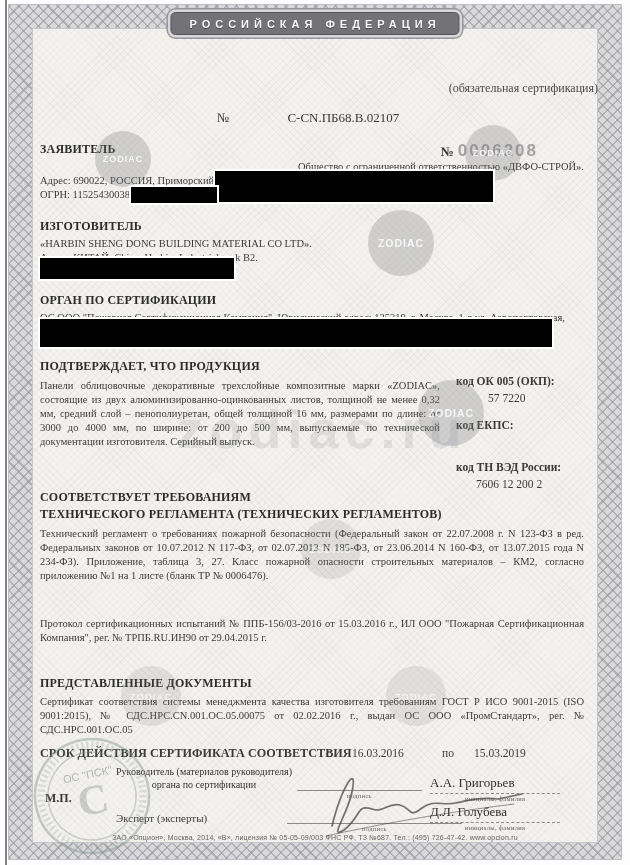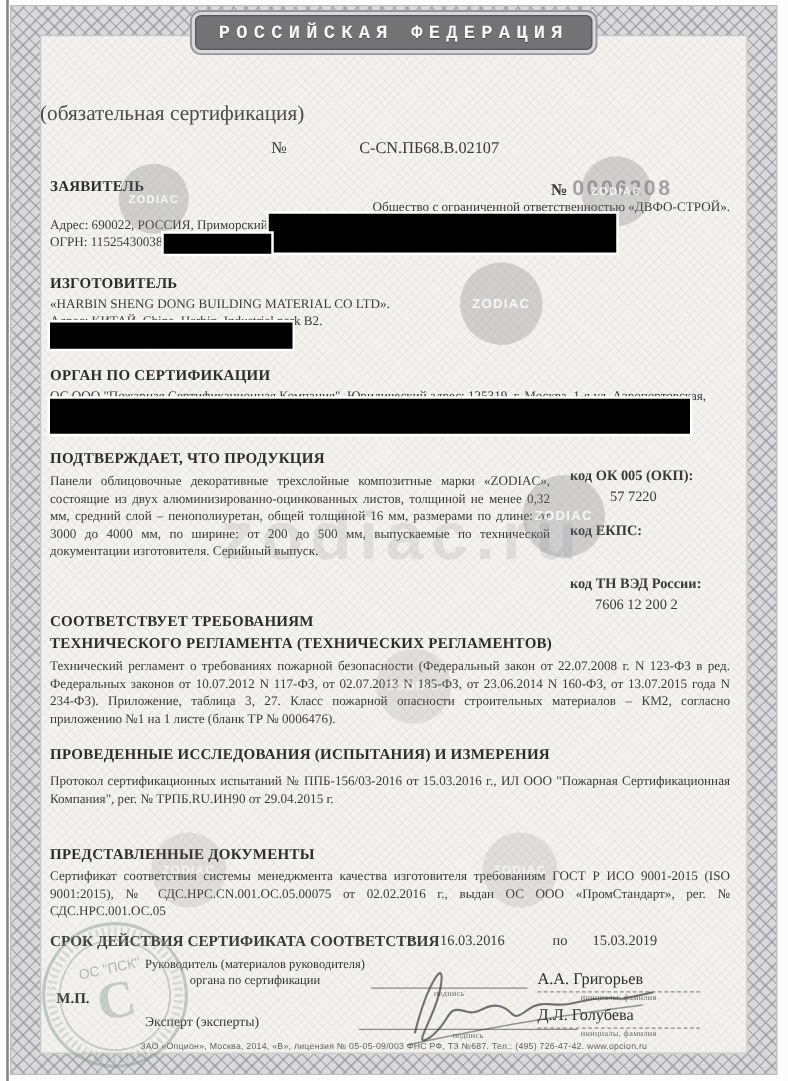--- a/index.html
+++ b/index.html
@@ -24,34 +24,34 @@
     background:
       repeating-linear-gradient(45deg, rgba(170,170,176,.10) 0 1px, transparent 1px 5px),
       repeating-linear-gradient(-45deg, rgba(170,170,176,.10) 0 1px, transparent 1px 5px),
       #f3f2ef;
     box-shadow: inset 0 0 0 1px #c7c7c9;
   }
 
   .banner {
     position:absolute; top:7px; left:50%; transform:translateX(-50%);
     background:#737375; color:#f8f8f8; z-index:6; white-space:nowrap;
-    font-family:Liberation Mono, monospace; font-weight:bold;
-    font-size:15px; letter-spacing:5px; padding:5px 18px 4px; border-radius:5px;
+    font-family:Liberation Sans, sans-serif; font-weight:bold;
+    font-size:11px; letter-spacing:5px; padding:5px 18px 4px; border-radius:5px;
     border:1px solid #55555a; text-shadow:0 1px 0 #47474c;
     box-shadow:0 0 0 2.5px #d8d8da, 0 0 0 4px #97979b;
   }
 
   .abs { position:absolute; }
   .sec { position:absolute; left:8px; right:14px; }
   .h  { font-weight:bold; font-size:12px; color:#2c2c2c; letter-spacing:.2px; }
   .bt { font-size:10.5px; line-height:14px; color:#3b3b3b; }
   .just { text-align:justify; }
 
   .title { top:27px; left:0; width:100%; text-align:center; font-size:20px; letter-spacing:1.5px; color:#3e3e40; }
-  .subtitle { top:53px; left:0; width:100%; text-align:left; font-size:17px; color:#4a4a4a;font-family:Liberation Serif, serif; }
+  .subtitle { top:53px; left:0; width:100%; text-align:right; font-size:12px; color:#4a4a4a;font-family:Liberation Serif, serif; }
   .certno { top:82px; left:185px; font-size:13px; color:#39393b; }
   .certno .num { margin-left:58px; }
 
   .blankno { top:113px; right:60px; font-size:13px; }
   .blankno .digits {
     font-family:"Liberation Sans","DejaVu Sans",sans-serif; font-weight:bold;
     color:#a5a1a5; letter-spacing:2px; font-size:17px; margin-left:4px;
   }
 
   .redact { position:absolute; background:#000; box-shadow:0 0 0 2px #fff; z-index:4; }
@@ -158,22 +158,21 @@
         <div class="val" style="padding-left:20px;">7606 12 200 2</div>
       </div>
 
       <div class="sec" style="top:461px;">
         <div class="h" style="line-height:17px;">СООТВЕТСТВУЕТ ТРЕБОВАНИЯМ</div>
         <div class="h" style="line-height:17px;">ТЕХНИЧЕСКОГО РЕГЛАМЕНТА (ТЕХНИЧЕСКИХ РЕГЛАМЕНТОВ)</div>
         <div class="bt just" style="margin-top:4px;">Технический регламент о требованиях пожарной безопасности (Федеральный закон от 22.07.2008 г. N 123-ФЗ в ред. Федеральных законов от 10.07.2012 N 117-ФЗ, от 02.07.2013 N 185-ФЗ, от 23.06.2014 N 160-ФЗ, от 13.07.2015 года N 234-ФЗ). Приложение, таблица 3, 27. Класс пожарной опасности строительных материалов – КМ2, согласно приложению №1 на 1 листе (бланк ТР № 0006476).</div>
       </div>
 
       <div class="sec" style="top:568px;">
-        <div class="h">ПРОВЕДЕННЫЕ ИССЛЕДОВАНИЯ (ИСПЫТАНИЯ) И ИЗМЕРЕНИЯ</div>
-        <div class="bt just" style="margin-top:8px;">Протокол сертификационных испытаний № ППБ-156/03-2016 от 15.03.2016 г., ИЛ ООО "Пожарная Сертификационная Компания", рег. № ТРПБ.RU.ИН90 от 29.04.2015 г.</div>
+        <div class="bt just" style="margin-top:21px;">Протокол сертификационных испытаний № ППБ-156/03-2016 от 15.03.2016 г., ИЛ ООО "Пожарная Сертификационная Компания", рег. № ТРПБ.RU.ИН90 от 29.04.2015 г.</div>
       </div>
 
       <div class="sec" style="top:648px;">
         <div class="h">ПРЕДСТАВЛЕННЫЕ ДОКУМЕНТЫ</div>
         <div class="bt just" style="margin-top:4px;">Сертификат соответствия системы менеджмента качества изготовителя требованиям ГОСТ Р ИСО 9001-2015 (ISO 9001:2015), № СДС.НРС.CN.001.ОС.05.00075 от 02.02.2016 г., выдан ОС ООО «ПромСтандарт», рег. № СДС.НРС.001.ОС.05</div>
       </div>
 
       <div class="vrow">
         <span class="vh">СРОК ДЕЙСТВИЯ СЕРТИФИКАТА СООТВЕТСТВИЯ</span>
         <span class="d" style="left:286px;">с</span>

